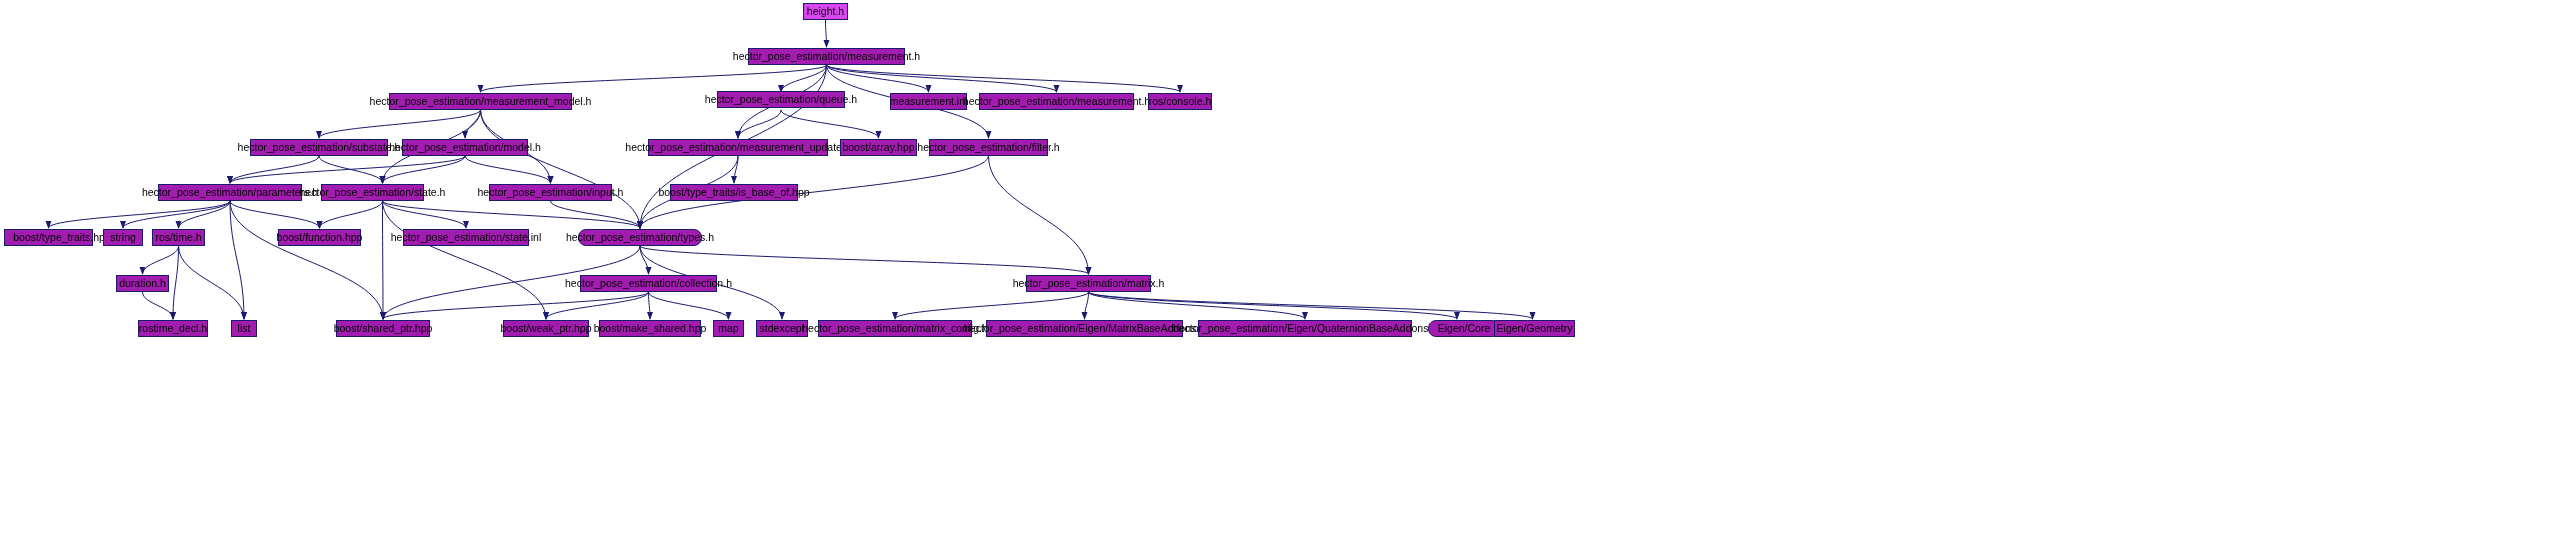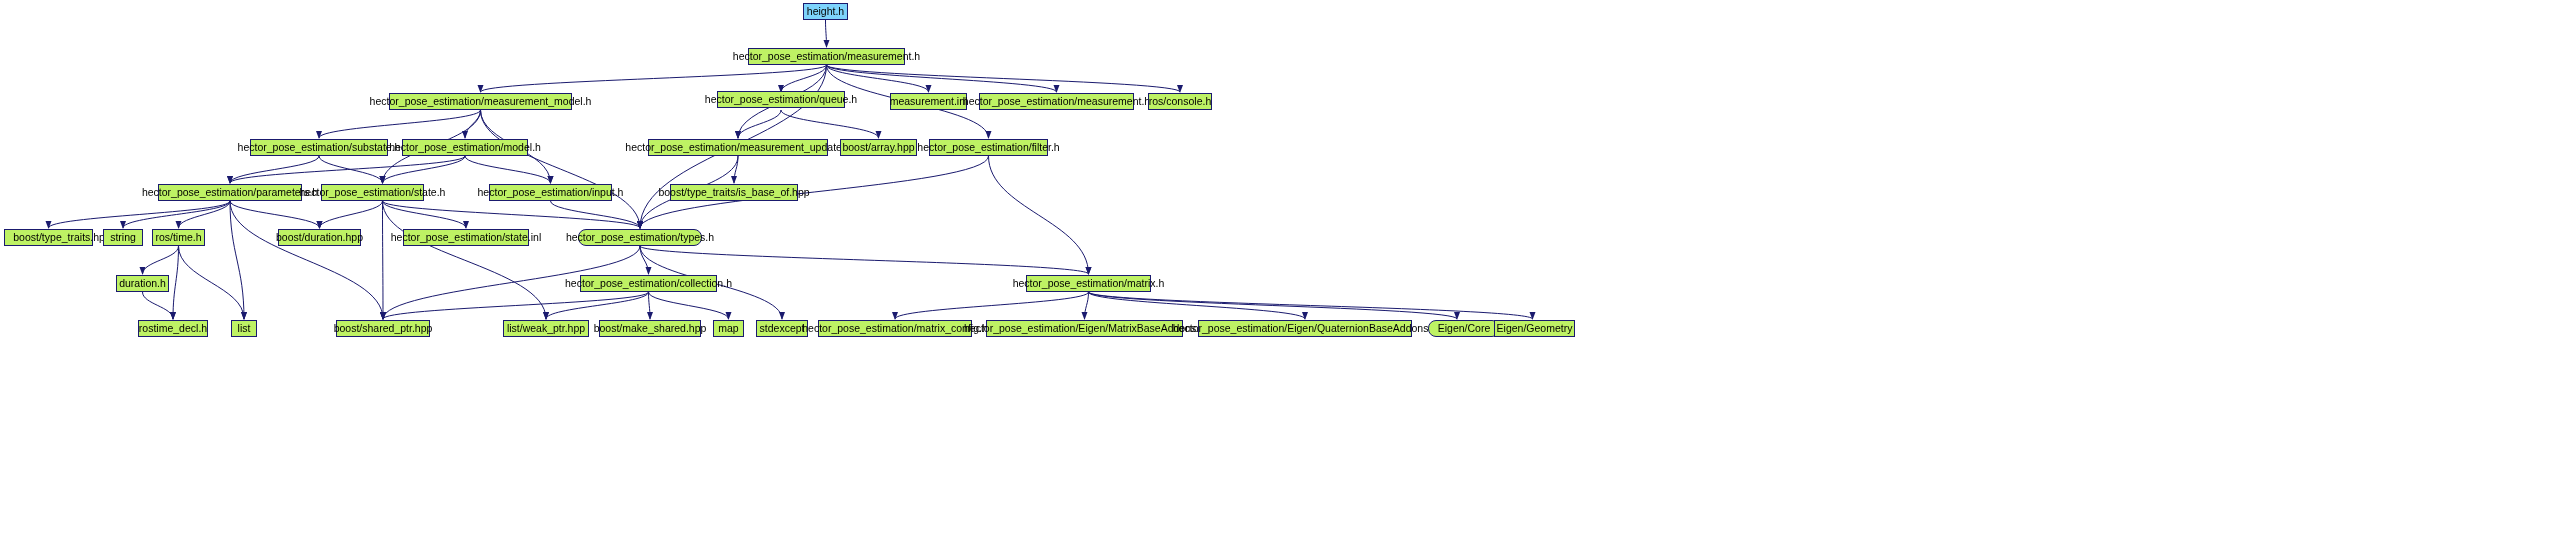--- a/index.html
+++ b/index.html
@@ -20,21 +20,21 @@
     left: 0;
     top: 0;
     width: 2576px;
     height: 560px;
     pointer-events: none;
   }
   .node {
     position: absolute;
     box-sizing: border-box;
     border: 1px solid #1a1a6e;
-    background: #bef264;
+    background: #a21caf;
     color: #000000;
     font-size: 10.5px;
     line-height: 1;
     white-space: nowrap;
     display: flex;
     align-items: center;
     justify-content: center;
     padding: 0 5px;
     height: 17px;
   }
@@ -103,49 +103,49 @@
         <path d="M648.5,292 C648.5,304.15 650,306.85 650,319" fill="none" stroke="#1a1a6e" stroke-width="1" marker-end="url(#arrow)"></path>
         <path d="M648.5,292 C648.5,304.15 728.5,306.85 728.5,319" fill="none" stroke="#1a1a6e" stroke-width="1" marker-end="url(#arrow)"></path>
         <path d="M1088.5,292 C1088.5,304.15 895,306.85 895,319" fill="none" stroke="#1a1a6e" stroke-width="1" marker-end="url(#arrow)"></path>
         <path d="M1088.5,292 C1088.5,304.15 1084.5,306.85 1084.5,319" fill="none" stroke="#1a1a6e" stroke-width="1" marker-end="url(#arrow)"></path>
         <path d="M1088.5,292 C1088.5,304.15 1305,306.85 1305,319" fill="none" stroke="#1a1a6e" stroke-width="1" marker-end="url(#arrow)"></path>
         <path d="M1088.5,292 C1088.5,304.15 1457,306.85 1457,319" fill="none" stroke="#1a1a6e" stroke-width="1" marker-end="url(#arrow)"></path>
         <path d="M1088.5,292 C1088.5,304.15 1532.5,306.85 1532.5,319" fill="none" stroke="#1a1a6e" stroke-width="1" marker-end="url(#arrow)"></path>
       </g>
   </svg>
   <div id="node-layer">
-      <div class="node root" style="left: 803px; top: 3px; width: 45px; background: #7dd3fc;">height.h</div>
+      <div class="node root" style="left: 803px; top: 3px; width: 45px; background: #d946ef;">height.h</div>
       <div class="node" style="left: 748px; top: 48px; width: 157px;">hector_pose_estimation/measurement.h</div>
       <div class="node" style="left: 389px; top: 93px; width: 183px;">hector_pose_estimation/measurement_model.h</div>
       <div class="node" style="left: 717px; top: 91px; width: 128px;">hector_pose_estimation/queue.h</div>
       <div class="node" style="left: 890px; top: 93px; width: 77px;">measurement.inl</div>
       <div class="node" style="left: 979px; top: 93px; width: 155px;">hector_pose_estimation/measurement.h</div>
       <div class="node" style="left: 1148px; top: 93px; width: 64px;">ros/console.h</div>
       <div class="node" style="left: 250px; top: 139px; width: 138px;">hector_pose_estimation/substate.h</div>
       <div class="node" style="left: 402px; top: 139px; width: 126px;">hector_pose_estimation/model.h</div>
       <div class="node" style="left: 648px; top: 139px; width: 180px;">hector_pose_estimation/measurement_update.h</div>
       <div class="node" style="left: 840px; top: 139px; width: 77px;">boost/array.hpp</div>
       <div class="node" style="left: 929px; top: 139px; width: 119px;">hector_pose_estimation/filter.h</div>
       <div class="node" style="left: 158px; top: 184px; width: 144px;">hector_pose_estimation/parameters.h</div>
       <div class="node" style="left: 321px; top: 184px; width: 103px;">hector_pose_estimation/state.h</div>
       <div class="node" style="left: 489px; top: 184px; width: 123px;">hector_pose_estimation/input.h</div>
       <div class="node" style="left: 670px; top: 184px; width: 128px;">boost/type_traits/is_base_of.hpp</div>
       <div class="node" style="left: 4px; top: 229px; width: 89px; padding-left: 32px;">boost/type_traits.hpp</div>
       <div class="node" style="left: 103px; top: 229px; width: 40px;">string</div>
       <div class="node" style="left: 152px; top: 229px; width: 53px;">ros/time.h</div>
-      <div class="node" style="left: 278px; top: 229px; width: 83px;">boost/duration.hpp</div>
+      <div class="node" style="left: 278px; top: 229px; width: 83px;">boost/function.hpp</div>
       <div class="node" style="left: 403px; top: 229px; width: 126px;">hector_pose_estimation/state.inl</div>
       <div class="node" style="left: 578px; top: 229px; width: 124px; border-radius: 8px;">hector_pose_estimation/types.h</div>
       <div class="node" style="left: 116px; top: 275px; width: 53px;">duration.h</div>
       <div class="node" style="left: 580px; top: 275px; width: 137px;">hector_pose_estimation/collection.h</div>
       <div class="node" style="left: 1026px; top: 275px; width: 125px;">hector_pose_estimation/matrix.h</div>
       <div class="node" style="left: 138px; top: 320px; width: 70px;">rostime_decl.h</div>
       <div class="node" style="left: 231px; top: 320px; width: 26px;">list</div>
       <div class="node" style="left: 336px; top: 320px; width: 94px;">boost/shared_ptr.hpp</div>
-      <div class="node" style="left: 503px; top: 320px; width: 86px;">list/weak_ptr.hpp</div>
+      <div class="node" style="left: 503px; top: 320px; width: 86px;">boost/weak_ptr.hpp</div>
       <div class="node" style="left: 599px; top: 320px; width: 102px;">boost/make_shared.hpp</div>
       <div class="node" style="left: 713px; top: 320px; width: 31px;">map</div>
       <div class="node" style="left: 756px; top: 320px; width: 52px;">stdexcept</div>
       <div class="node" style="left: 818px; top: 320px; width: 154px;">hector_pose_estimation/matrix_config.h</div>
       <div class="node" style="left: 986px; top: 320px; width: 197px;">hector_pose_estimation/Eigen/MatrixBaseAddons.h</div>
       <div class="node" style="left: 1198px; top: 320px; width: 214px;">hector_pose_estimation/Eigen/QuaternionBaseAddons.h</div>
       <div class="node" style="left: 1428px; top: 320px; width: 72px; border-radius: 8px;">Eigen/Core</div>
       <div class="node" style="left: 1494px; top: 320px; width: 81px;">Eigen/Geometry</div>
     </div>
 </div>

